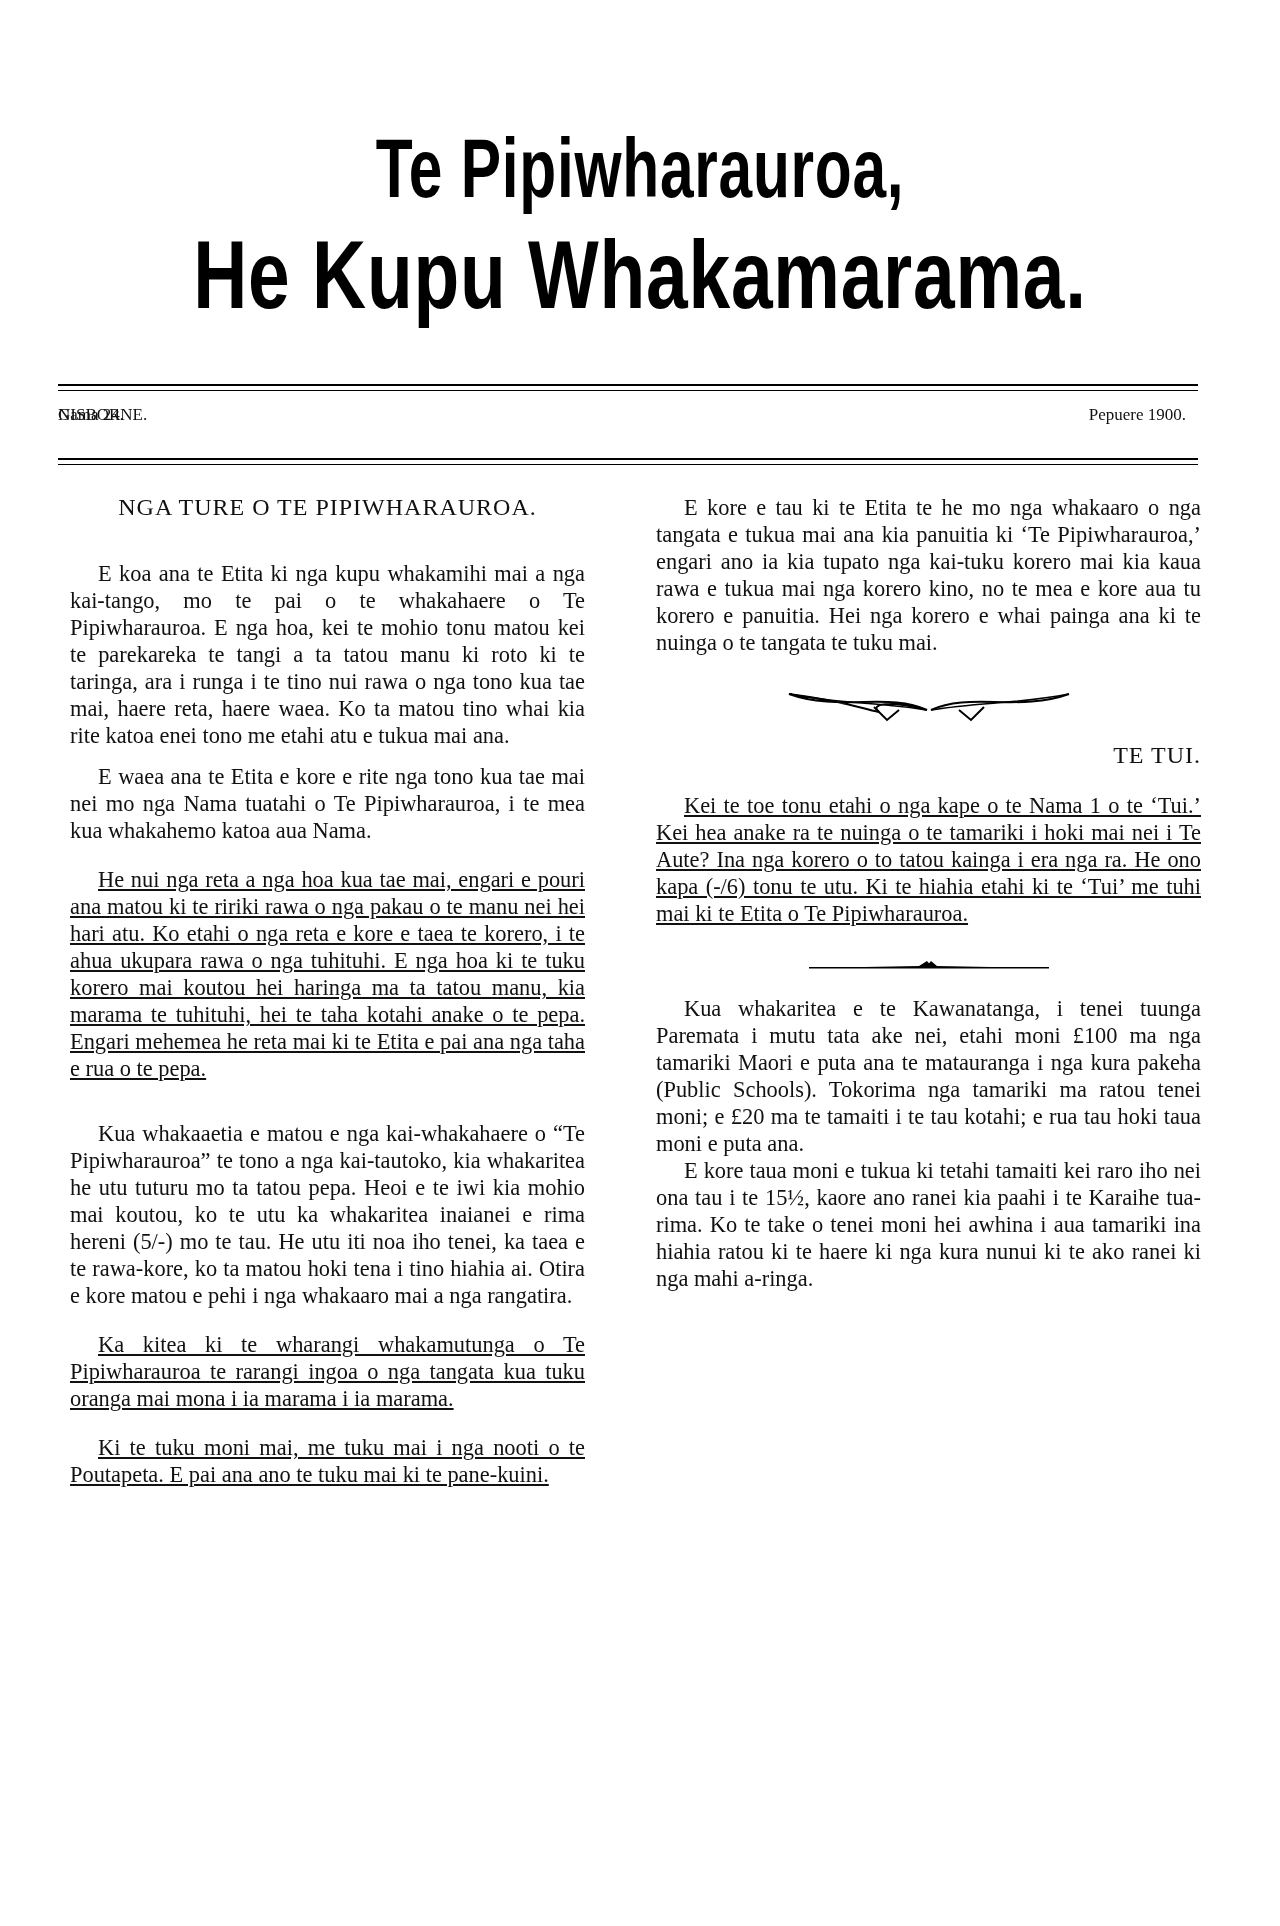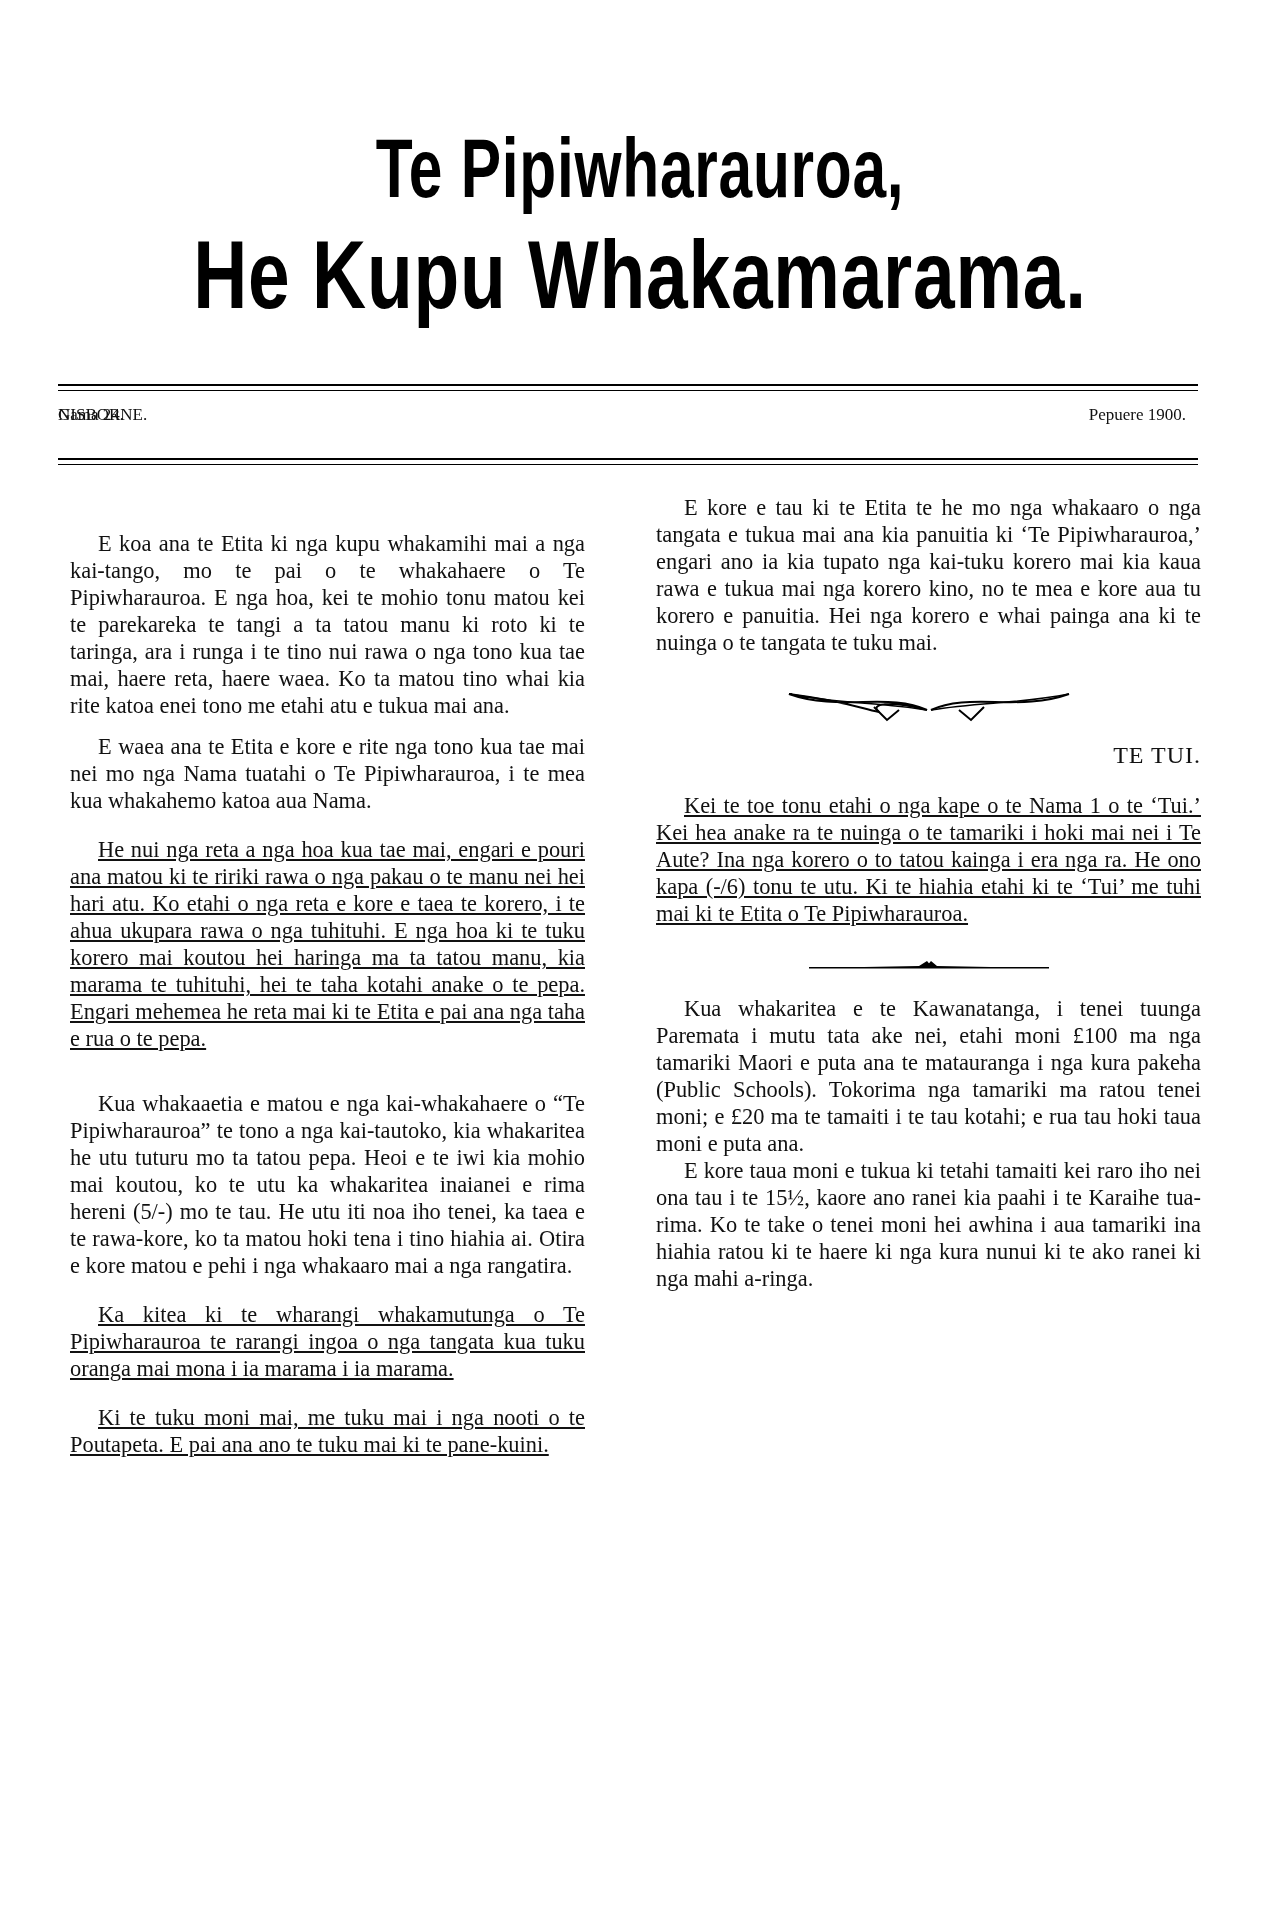--- a/index.html
+++ b/index.html
@@ -62,20 +62,21 @@
 <div class="dateline">
   <span class="dl-left">Nama 24.</span>
   <span class="dl-center">GISBORNE.</span>
   <span class="dl-right">Pepuere 1900.</span>
 </div>
 
 <div class="rule" style="top:458px;"></div>
 <div class="rule thin" style="top:464px;"></div>
 
 <div class="col col-left">
+  <h2>NGA TURE O TE PIPIWHARAUROA.</h2>
   <p class="sp-l">E koa ana te Etita ki nga kupu whakamihi mai a nga kai-tango, mo te pai o te whakahaere o Te Pipiwharauroa.  E nga hoa, kei te mohio tonu matou kei te parekareka te tangi a ta tatou manu ki roto ki te taringa, ara i runga i te tino nui rawa o nga tono kua tae mai, haere reta, haere waea.  Ko ta matou tino whai kia rite katoa enei tono me etahi atu e tukua mai ana.</p>
   <p class="sp-s">E waea ana te Etita e kore e rite nga tono kua tae mai nei mo nga Nama tuatahi o Te Pipiwharauroa, i te mea kua whakahemo katoa aua Nama.</p>
   <p class="sp-m">He nui nga reta a nga hoa kua tae mai, engari e pouri ana matou ki te ririki rawa o nga pakau o te manu nei hei hari atu.  Ko etahi o nga reta e kore e taea te korero, i te ahua ukupara rawa o nga tuhituhi.  E nga hoa ki te tuku korero mai koutou hei haringa ma ta tatou manu, kia marama te tuhituhi, hei te taha kotahi anake o te pepa.  Engari mehemea he reta mai ki te Etita e pai ana nga taha e rua o te pepa.</p>
   <p class="sp-l">Kua whakaaetia e matou e nga kai-whakahaere o “Te Pipiwharauroa” te tono a nga kai-tautoko, kia whakaritea he utu tuturu mo ta tatou pepa.  Heoi e te iwi kia mohio mai koutou, ko te utu ka whakaritea inaianei e rima hereni (5/-) mo te tau.  He utu iti noa iho tenei, ka taea e te rawa-kore, ko ta matou hoki tena i tino hiahia ai.  Otira e kore matou e pehi i nga whakaaro mai a nga rangatira.</p>
   <p class="sp-m">Ka kitea ki te wharangi whakamutunga o Te Pipiwharauroa te rarangi ingoa o nga tangata kua tuku oranga mai mona i ia marama i ia marama.</p>
   <p class="sp-m">Ki te tuku moni mai, me tuku mai i nga nooti o te Poutapeta.  E pai ana ano te tuku mai ki te pane-kuini.</p>
 </div>
 
 <div class="col col-right">
   <p>E kore e tau ki te Etita te he mo nga whakaaro o nga tangata e tukua mai ana kia panuitia ki ‘Te Pipiwharauroa,’ engari ano ia kia tupato nga kai-tuku korero mai kia kaua rawa e tukua mai nga korero kino, no te mea e kore aua tu korero e panuitia.  Hei nga korero e whai painga ana ki te nuinga o te tangata te tuku mai.</p>

